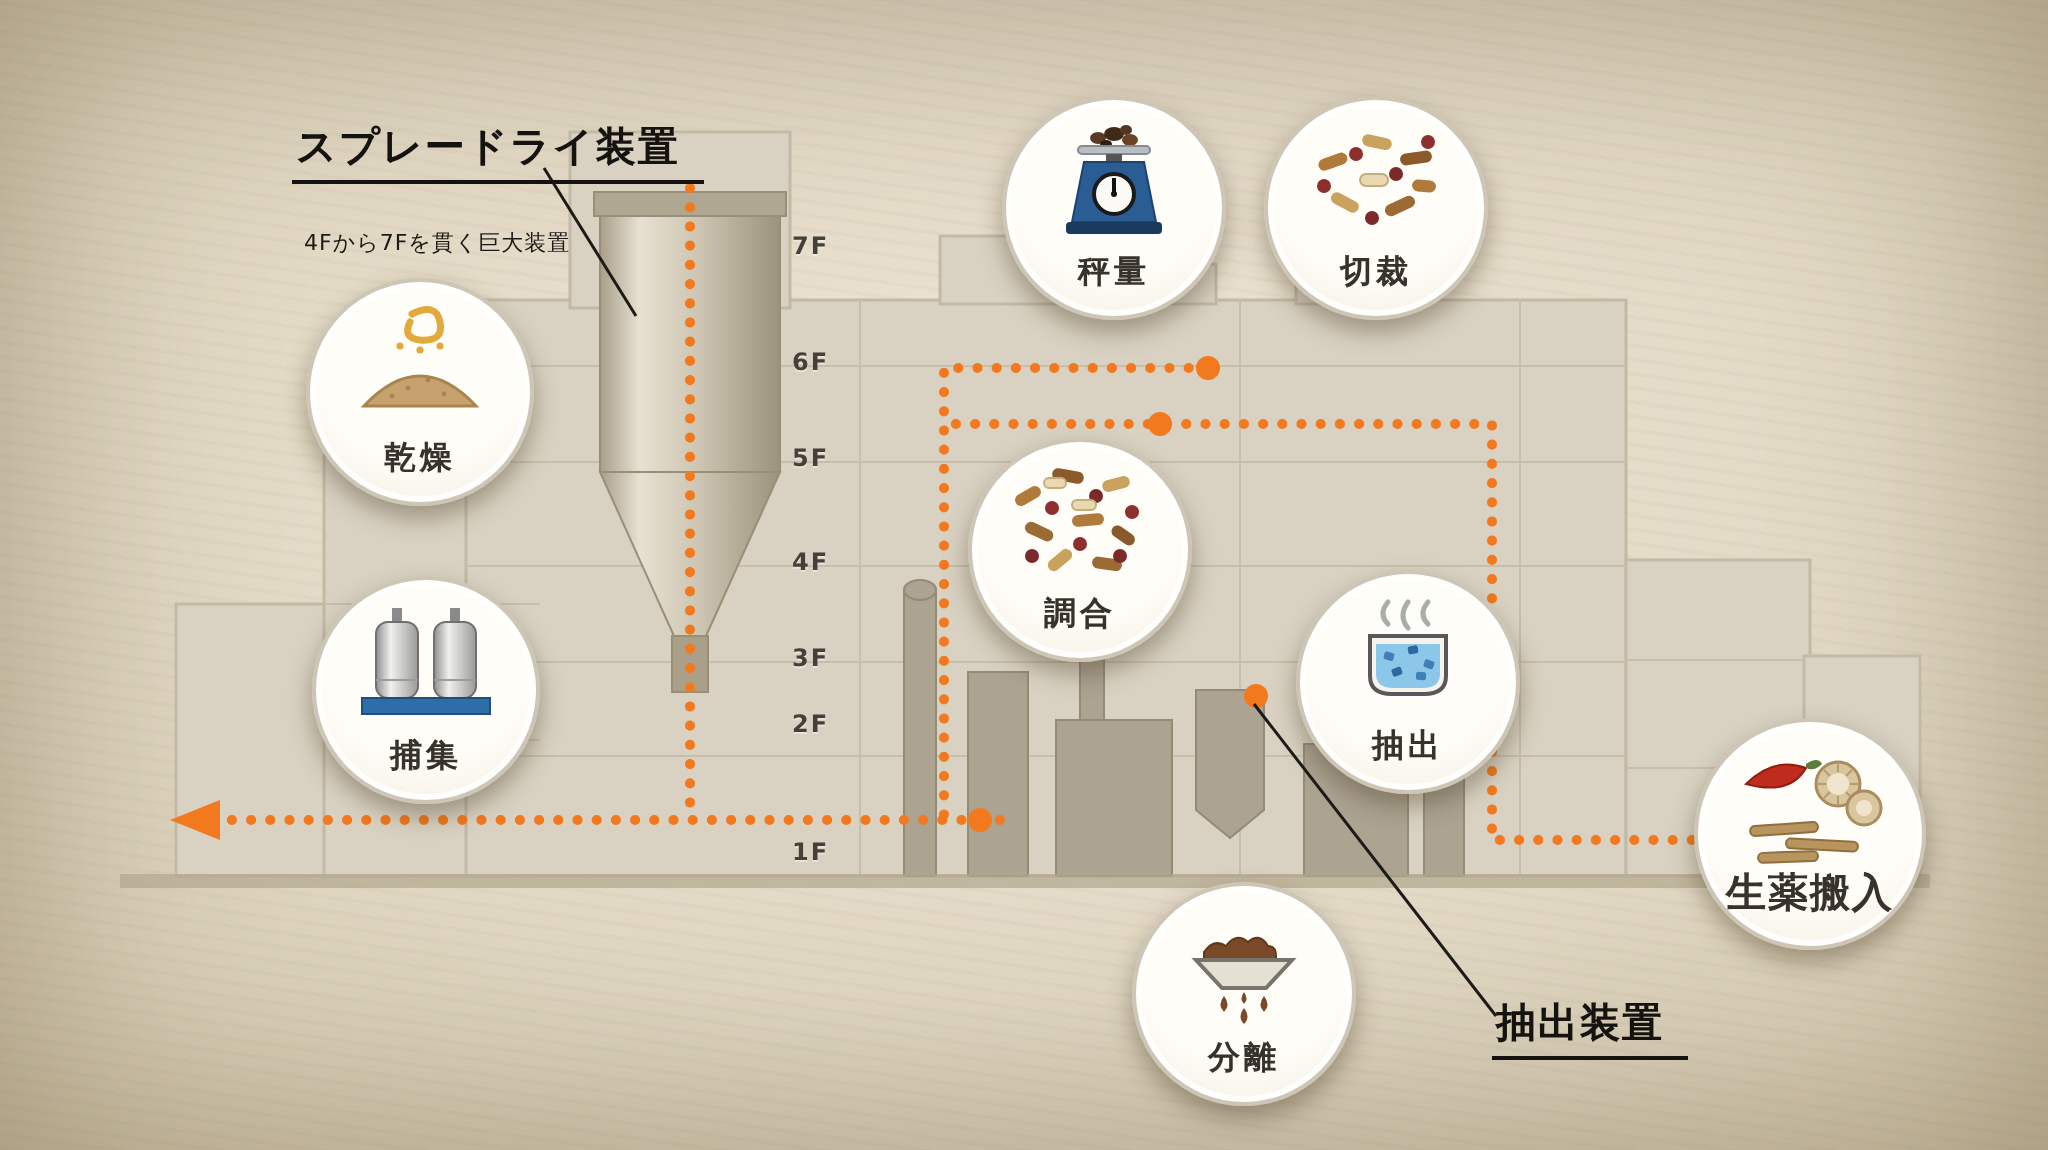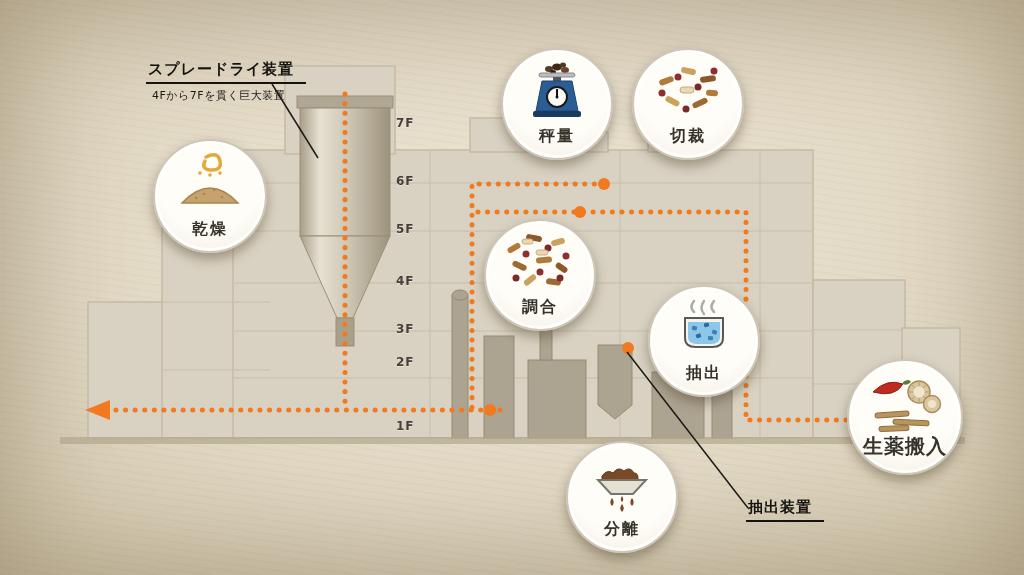--- a/index.html
+++ b/index.html
@@ -26,24 +26,24 @@
     font-size:16px;font-weight:bold;color:#37332a;letter-spacing:2px;
   }
   .station .slabel.tight{letter-spacing:1px;bottom:13px;font-size:20px;}
   
   .floor{
     position:absolute;left:396px;font-size:12px;font-weight:bold;color:#45413a;
     letter-spacing:1px;text-shadow:0 1px 0 rgba(255,255,255,.4);
   }
   
   .ann-title{
-    position:absolute;display:inline-block;font-size:15px;font-weight:bold;color:#15130f;
+    position:absolute;display:inline-block;font-size:20px;font-weight:bold;color:#15130f;
     border-bottom:2px solid #15130f;padding:0 12px 3px 2px;letter-spacing:1px;
   }
-  .ann-sub{position:absolute;font-size:11px;color:#1c1a15;letter-spacing:.5px;}
+  .ann-sub{position:absolute;font-size:11px;color:#1c1a15;letter-spacing:.5px;margin-top:26px;}
 </style>
 </head>
 <body>
 
 <div id="stage">
 
   <svg class="abs" width="1024" height="575" viewBox="0 0 1024 575">
     <defs>
       <linearGradient id="gTower" x1="0" y1="0" x2="1" y2="0">
         <stop offset="0" stop-color="#a89e89"></stop>
@@ -133,20 +133,39 @@
         <circle cx="50" cy="23" r="1.8" fill="#e2a93c"></circle>
       <path d="M12 53 Q40 23 68 53 Z" fill="#c6a26f" stroke="#a9854e" stroke-width="1.5"></path>
       <circle cx="34" cy="44" r="1.2" fill="#a9854e"></circle>
         <circle cx="44" cy="40" r="1.2" fill="#a9854e"></circle>
         <circle cx="26" cy="48" r="1.2" fill="#a9854e"></circle>
         <circle cx="52" cy="47" r="1.2" fill="#a9854e"></circle>
     </svg>
     <span class="slabel">乾燥</span>
   </div>
 
+  <div class="station" style="left:156px;top:288px;width:114px;height:114px">
+    <svg class="icon" width="80" height="64" viewBox="0 0 80 64">
+      <defs>
+        <linearGradient id="met1" x1="0" y1="0" x2="1" y2="0">
+          <stop offset="0" stop-color="#8f8f8f"></stop>
+            <stop offset="0.35" stop-color="#f0f0ee"></stop>
+            <stop offset="1" stop-color="#9a9a98"></stop>
+        </linearGradient>
+      </defs>
+      <rect x="23" y="5" width="5" height="8" fill="#8a8a8a"></rect>
+        <rect x="52" y="5" width="5" height="8" fill="#8a8a8a"></rect>
+      <rect x="15" y="12" width="21" height="38" rx="6" fill="url(#met1)" stroke="#707070"></rect>
+      <rect x="44" y="12" width="21" height="38" rx="6" fill="url(#met1)" stroke="#707070"></rect>
+      <line x1="15" y1="41" x2="36" y2="41" stroke="#9b9b9b"></line>
+        <line x1="44" y1="41" x2="65" y2="41" stroke="#9b9b9b"></line>
+      <rect x="8" y="50" width="64" height="8" fill="#2e6da8" stroke="#1f4e7e"></rect>
+    </svg>
+    <span class="slabel">捕集</span>
+  </div>
 
   <div class="station" style="left:501px;top:48px;width:112px;height:112px">
     <svg class="icon" width="80" height="64" viewBox="0 0 80 64">
       <ellipse cx="32" cy="10" rx="4" ry="3" fill="#5a3a24"></ellipse>
         <ellipse cx="40" cy="8" rx="5" ry="3.5" fill="#3f2a1a"></ellipse>
       <ellipse cx="48" cy="11" rx="4" ry="3" fill="#6b4226"></ellipse>
         <ellipse cx="36" cy="13" rx="3" ry="2" fill="#2e1f12"></ellipse>
       <ellipse cx="46" cy="6" rx="3" ry="2.5" fill="#513726"></ellipse>
       <rect x="22" y="14" width="36" height="4" rx="2" fill="#b9bec4" stroke="#858a90"></rect>
       <rect x="36" y="18" width="8" height="4" fill="#555"></rect>

